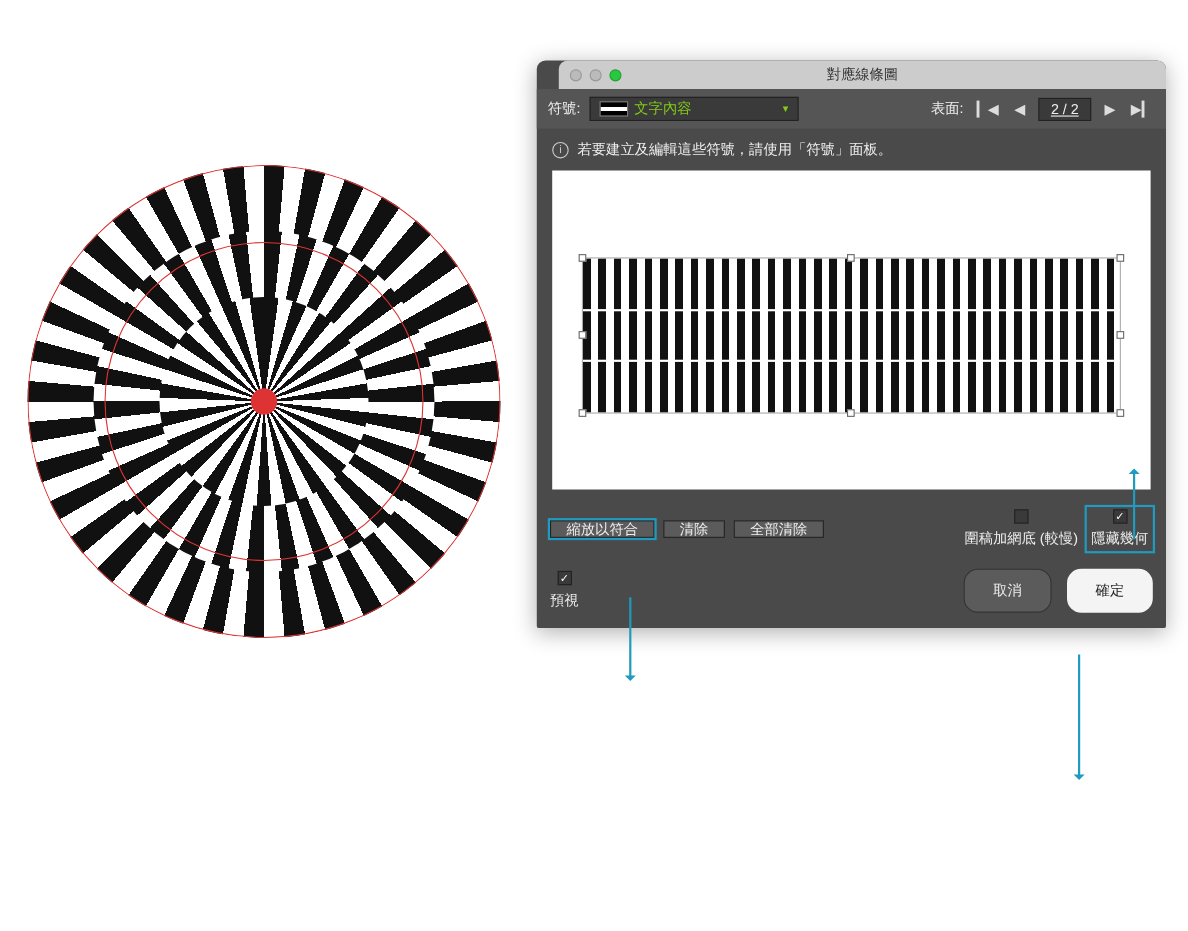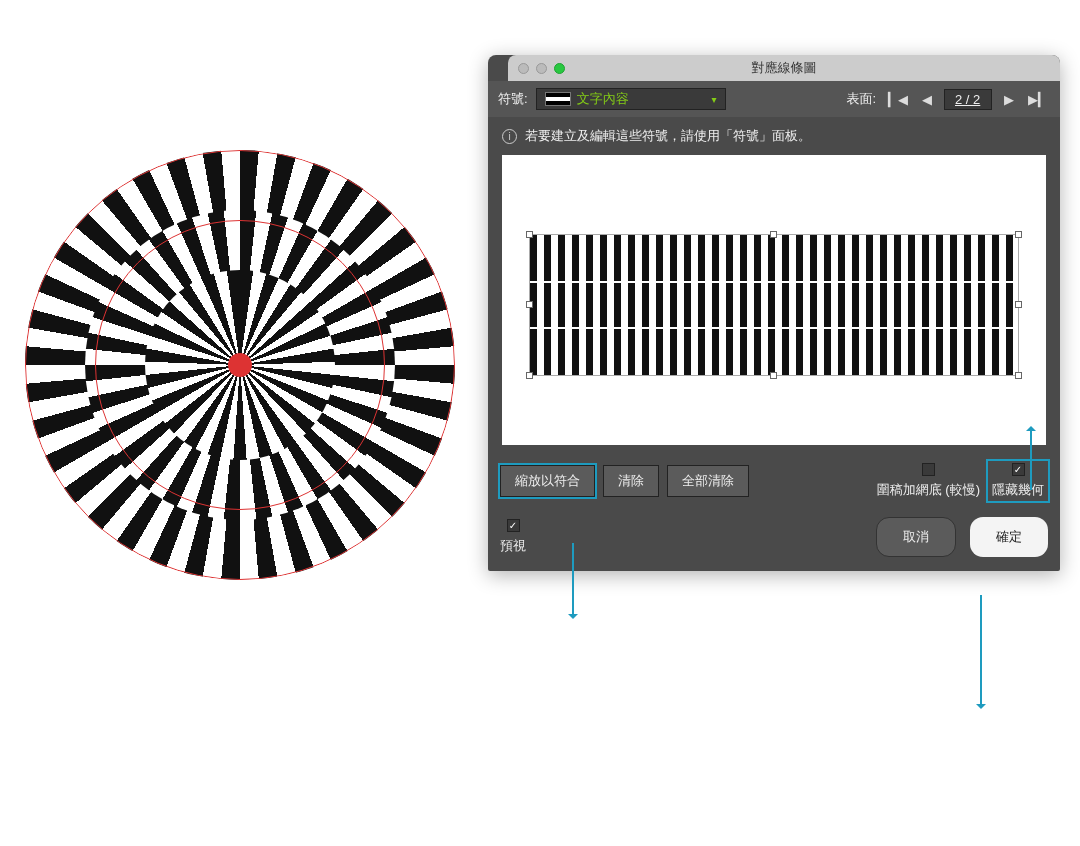--- a/index.html
+++ b/index.html
@@ -94,21 +94,21 @@
   .symbol-swatch{
     width:26px;height:14px;
     background: linear-gradient(#000 0 33%, #fff 33% 66%, #000 66% 100%);
     border:1px solid #777;
   }
   .symbol-select .chev{ margin-left:auto; font-size:10px;}
   .surface-nav{ margin-left:auto; display:flex; align-items:center; gap:10px;}
   .nav-btn{ color:#ddd; cursor:pointer; font-size:13px; padding:0 2px;}
   .page-ind{
     background:#3a3a3a; border:1px solid #222;
-    padding:2px 10px; color:#eee; min-width:48px;text-align:left;text-decoration:underline;
+    padding:2px 10px; color:#eee; min-width:48px;text-align:center;text-decoration:underline;
   }
 
   .info-row{
     display:flex; align-items:center; gap:8px;
     padding:10px 14px; color:#eee; font-size:13px;
   }
   .info-icon{
     width:15px;height:15px;border:1.5px solid #ccc;border-radius:50%;
     display:flex;align-items:center;justify-content:center;
     font-size:10px;color:#ccc;
@@ -131,21 +131,21 @@
   .preview-art::after{ top:66%; }
   .handle{
     position:absolute; width:7px;height:7px;background:#fff;border:1px solid #666;
   }
 
   .button-row{
     display:flex; align-items:center; gap:8px;
     padding:4px 12px 10px 12px;
   }
   .btn{
-    height:32px;padding:0 14px;
+    height:16px;padding:0 14px;
     background:#5b5b5b;border:1px solid #222;
     color:#eee;font-size:13px;cursor:pointer;
     display:flex;align-items:center;
   }
   .check{
     display:flex;align-items:center;gap:5px;color:#eee;font-size:13px;
     cursor:pointer;
     flex-direction:column;
   }
   .check-box{

